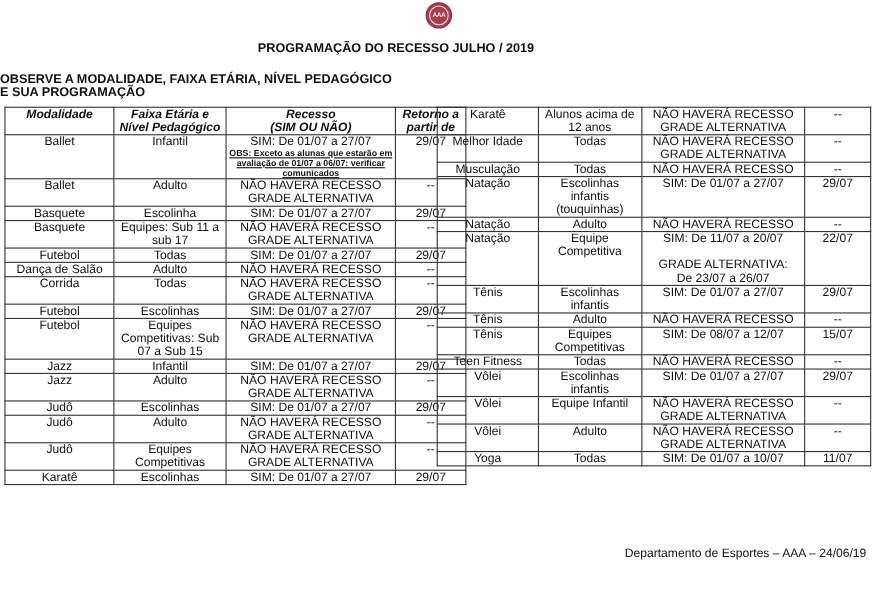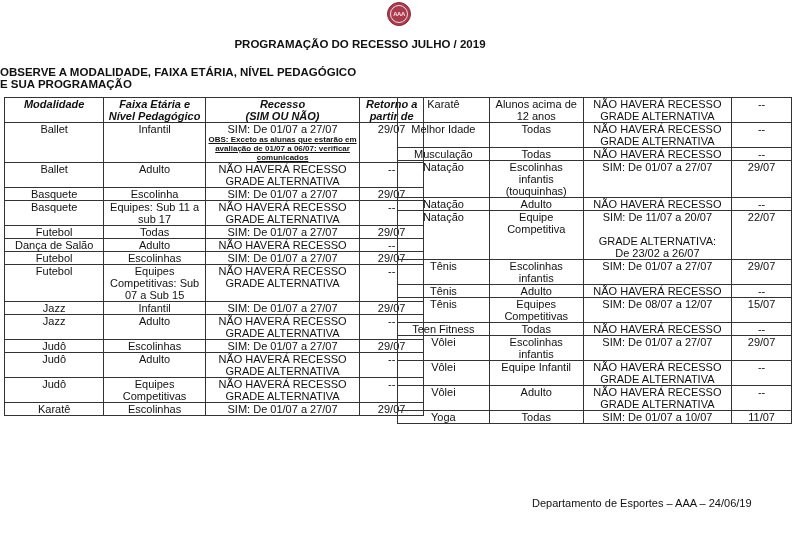--- a/index.html
+++ b/index.html
@@ -16,21 +16,21 @@
   .subtitle { position: absolute; left: 0; width: 692px; top: 66px; 
               font-weight: bold; font-size: 11.5px; line-height: 12px; }
   table { position: absolute; border-collapse: collapse; font-size: 11px; line-height: 12px; }
   td, th { border: 1px solid #333; text-align: center; vertical-align: top; padding: 0 2px; }
   th { font-style: italic; font-weight: bold; font-size: 11px; }
   #left-table { left: 4px; top: 97px; width: 420px; padding-left: 33px; }
   #right-table { left: 397px; top: 97px; width: 395px; }
   .obs { display: block; font-size: 8px; line-height: 9px; font-weight: bold;
          text-decoration: underline; text-align: center; }
   .spacer { display: block; height: 12px; }
-  .footer { position: absolute; left: 532px; top: 497px; font-size: 11px; }
+  .footer { position: absolute; left: 568px; top: 497px; font-size: 11px; }
 </style>
 </head>
 <body>
 
 <div class="logo">
   <div class="logo-inner">AAA</div>
 </div>
 <div class="title">PROGRAMAÇÃO DO RECESSO JULHO / 2019</div>
 <div class="subtitle">
   <div>OBSERVE A MODALIDADE, FAIXA ETÁRIA, NÍVEL PEDAGÓGICO</div>
@@ -86,20 +86,26 @@
         <td><span>SIM: De 01/07 a 27/07</span></td>
         <td><span>29/07</span></td>
       </tr>
       <tr>
         <td><span>Dança de Salão</span></td>
         <td><span>Adulto</span></td>
         <td><span>NÃO HAVERÁ RECESSO</span></td>
         <td><span>--</span></td>
       </tr>
       <tr>
+        <td><span>Corrida</span></td>
+        <td><span>Todas</span></td>
+        <td><span>NÃO HAVERÁ RECESSO GRADE ALTERNATIVA</span></td>
+        <td><span>--</span></td>
+      </tr>
+      <tr>
         <td><span>Futebol</span></td>
         <td><span>Escolinhas</span></td>
         <td><span>SIM: De 01/07 a 27/07</span></td>
         <td><span>29/07</span></td>
       </tr>
       <tr>
         <td><span>Futebol</span></td>
         <td><span>Equipes Competitivas: Sub 07 a Sub 15</span></td>
         <td><span>NÃO HAVERÁ RECESSO GRADE ALTERNATIVA</span></td>
         <td><span>--</span></td>
@@ -177,21 +183,21 @@
       </tr>
       <tr>
         <td><span>Natação</span></td>
         <td><span>Adulto</span></td>
         <td><span>NÃO HAVERÁ RECESSO</span></td>
         <td><span>--</span></td>
       </tr>
       <tr>
         <td><span>Natação</span></td>
         <td><span>Equipe Competitiva</span></td>
-        <td><span>SIM: De 11/07 a 20/07</span><span class="spacer"></span><div>GRADE ALTERNATIVA:</div><div>De 23/02 a 26/07</div></td>
+        <td><span>SIM: De 11/07 a 20/07</span><span class="spacer"></span><div>GRADE ALTERNATIVA:</div><div>De 23/07 a 26/07</div></td>
         <td><span>22/07</span></td>
       </tr>
       <tr>
         <td><span>Tênis</span></td>
         <td><span>Escolinhas infantis</span></td>
         <td><span>SIM: De 01/07 a 27/07</span></td>
         <td><span>29/07</span></td>
       </tr>
       <tr>
         <td><span>Tênis</span></td>

